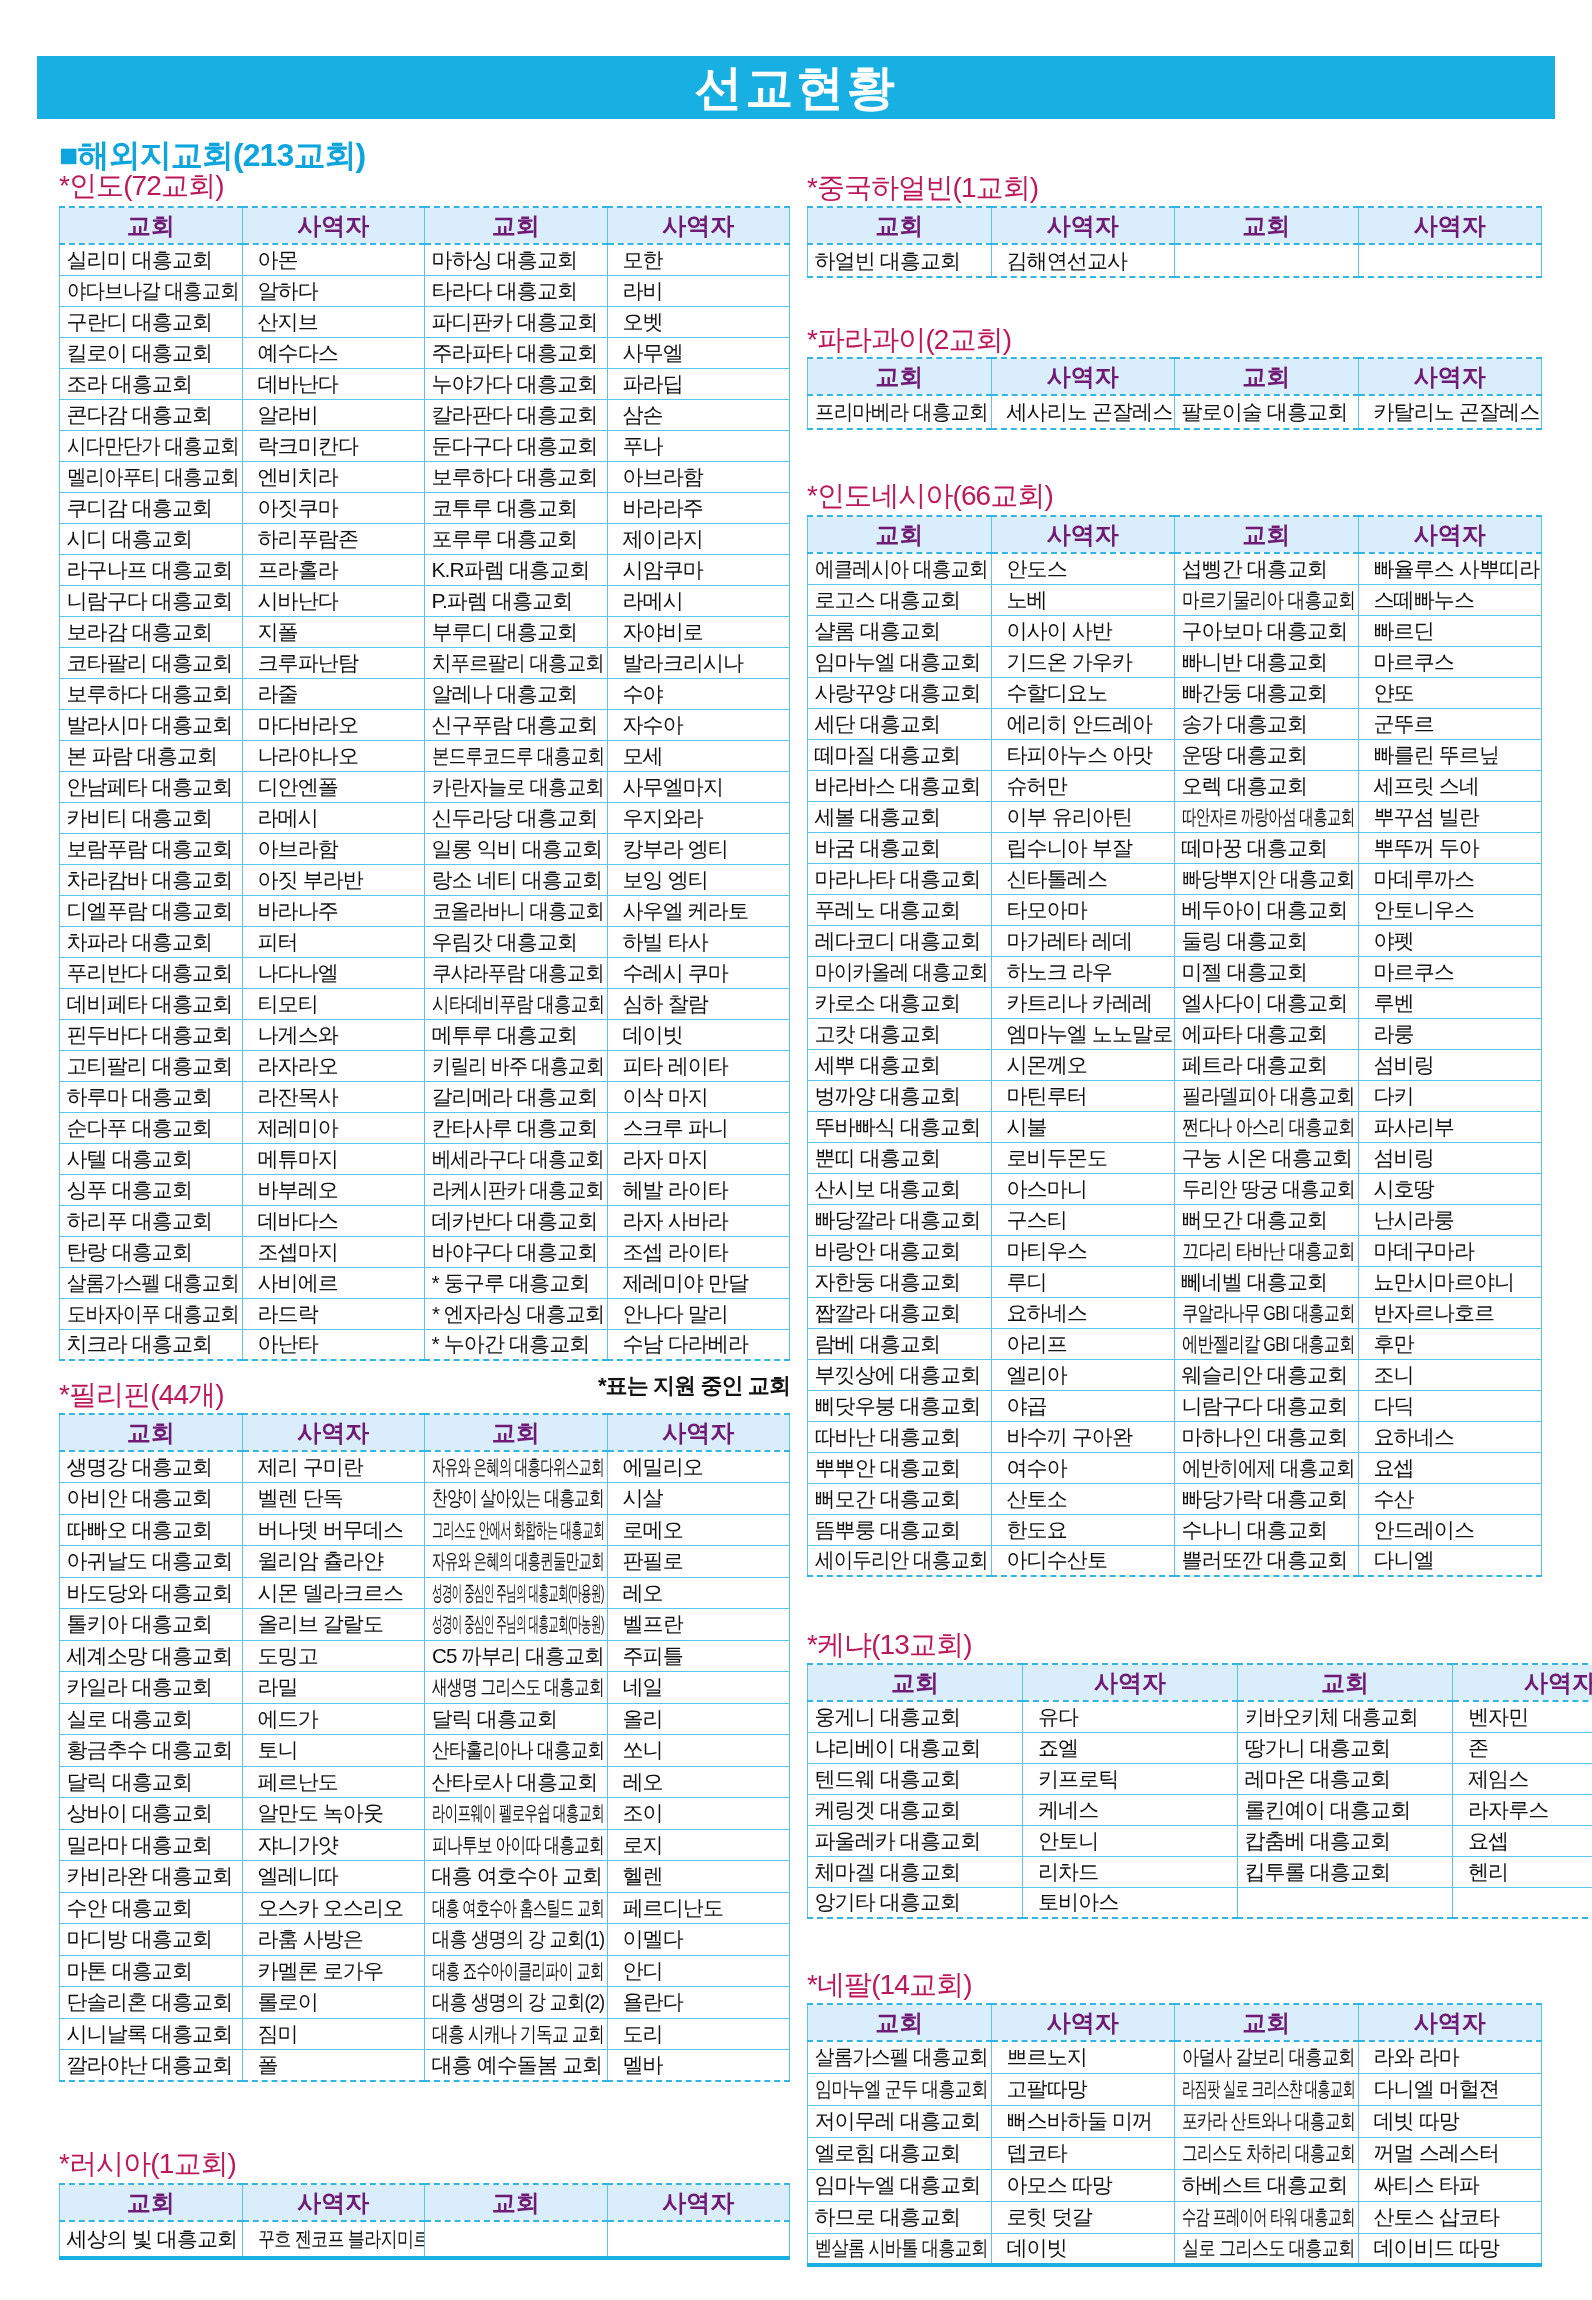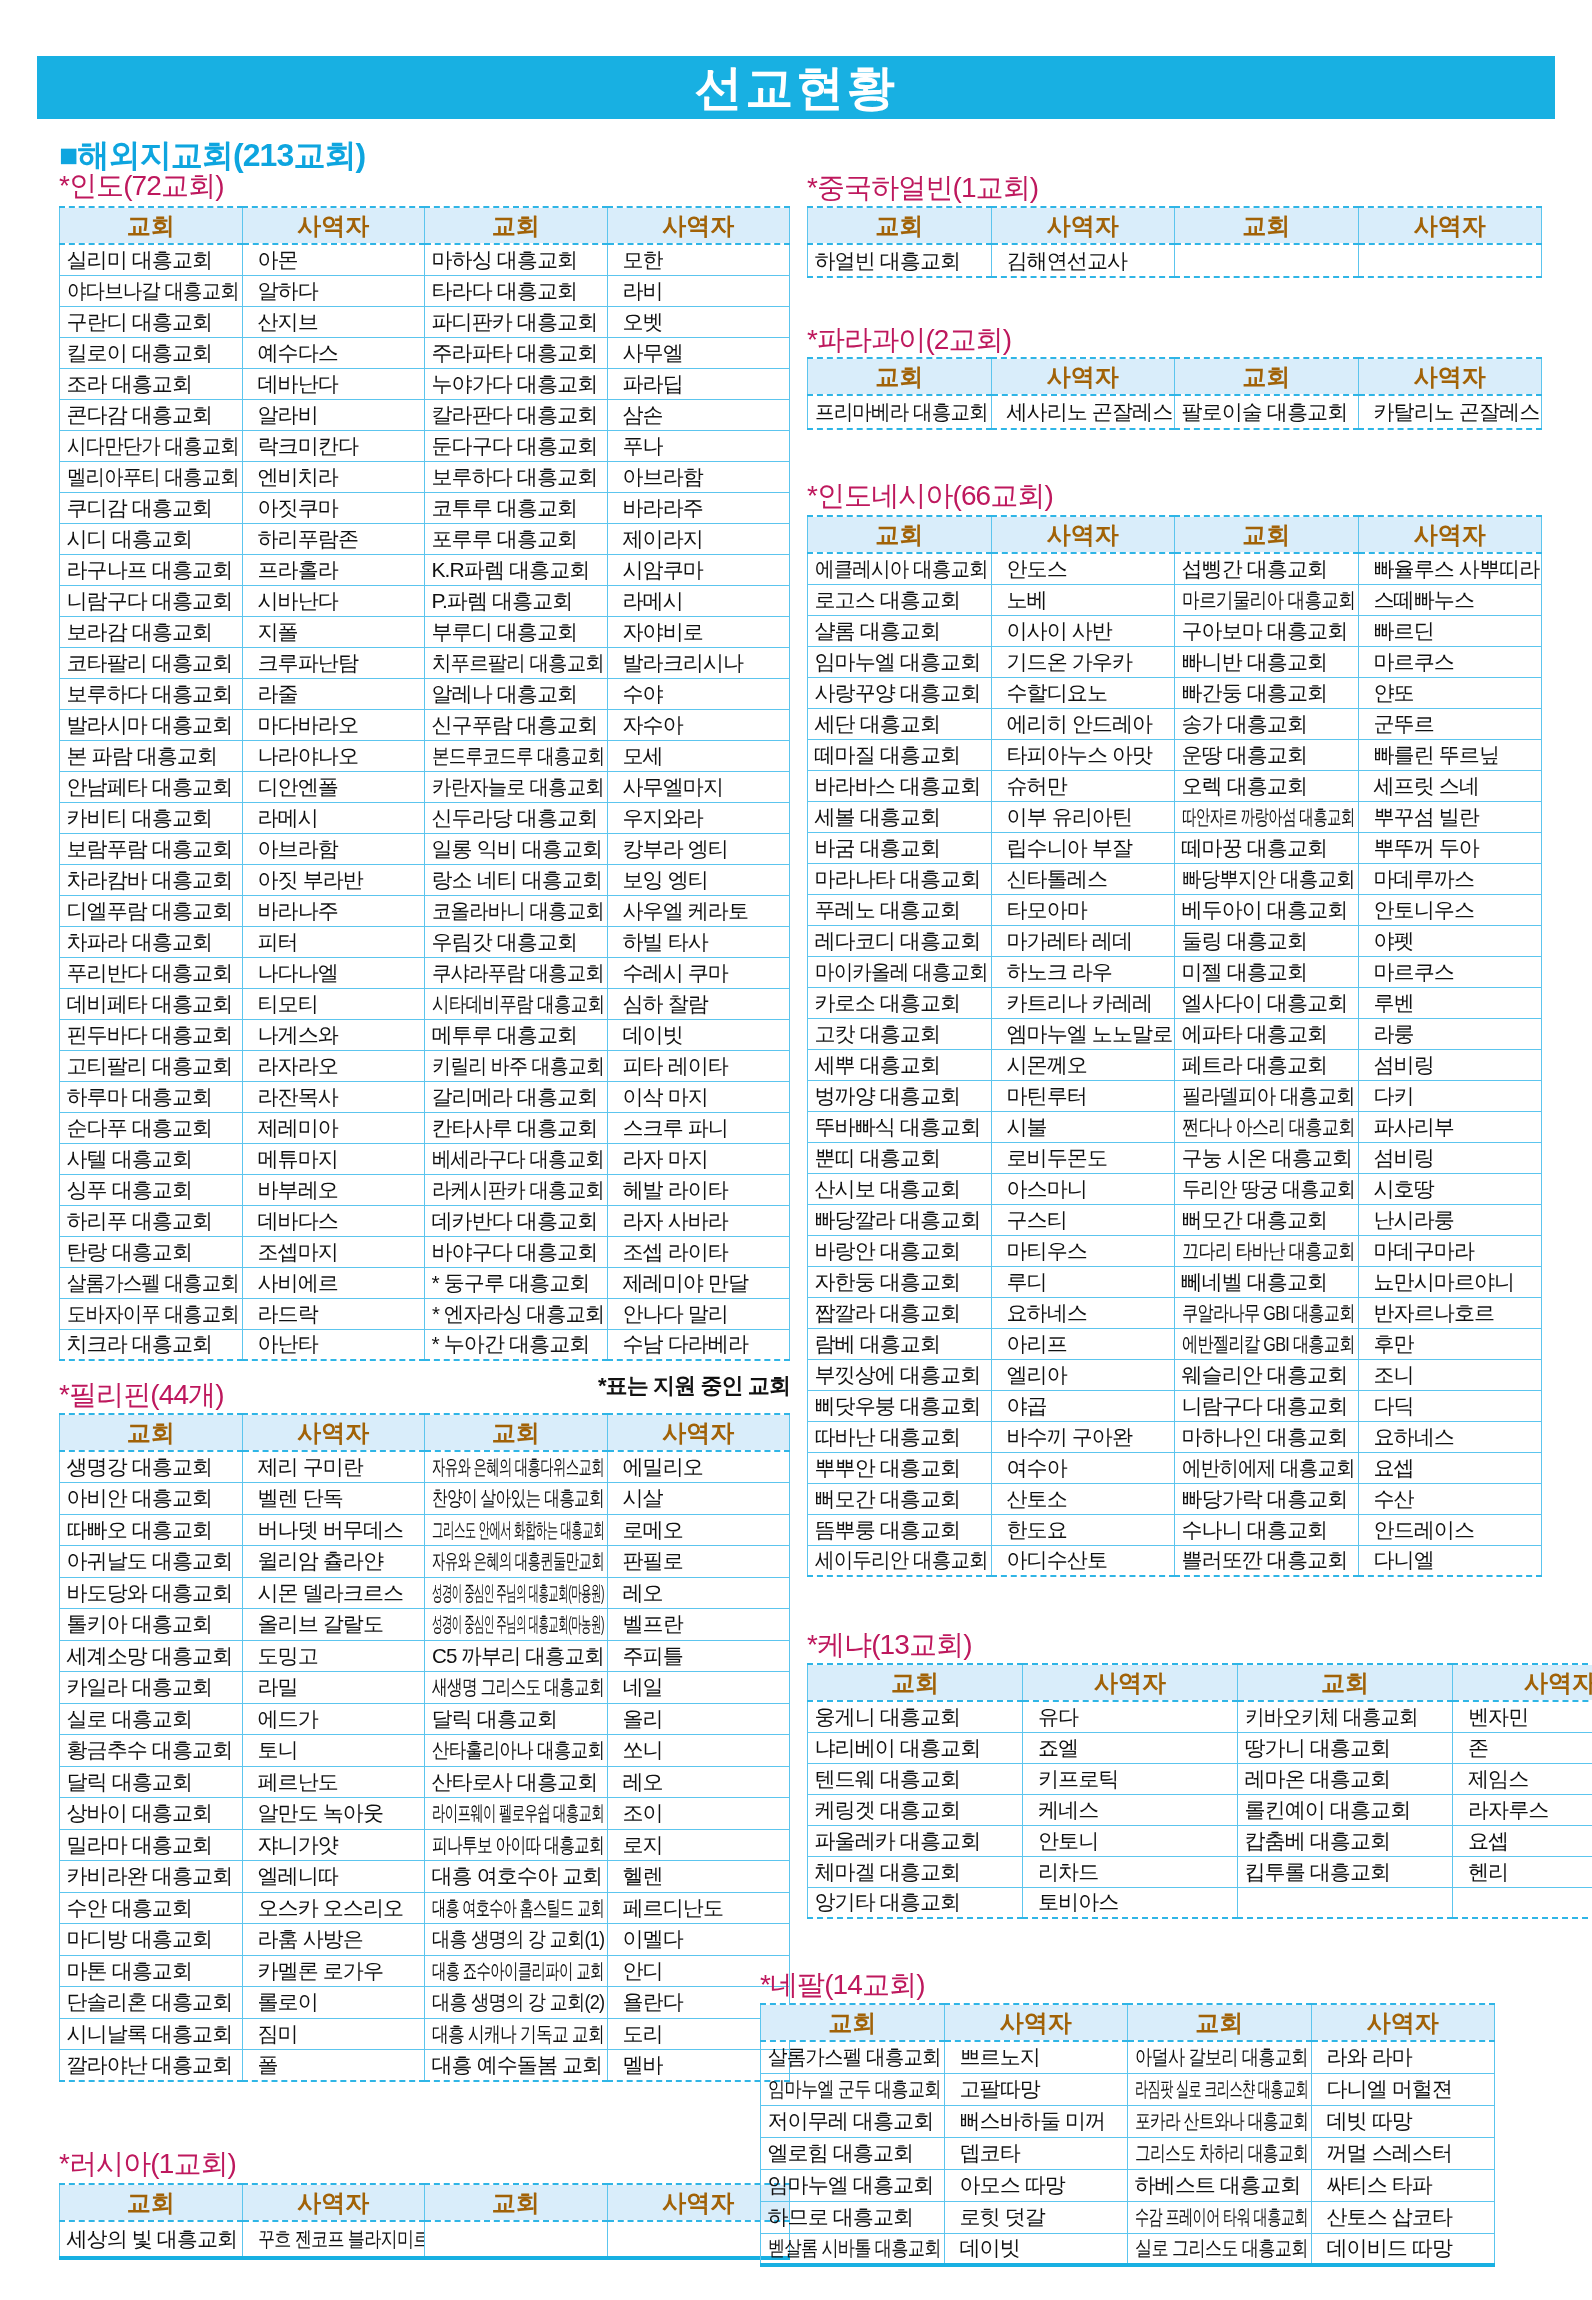--- a/index.html
+++ b/index.html
@@ -35,27 +35,27 @@
   #note{left:59px;top:1371px;width:731px;text-align:right;font-size:22px;font-weight:bold;letter-spacing:-0.9px;}
   
   #sec-china  {left:807px;top:170px;  width:735px;}
   #sec-china  .country-label{line-height:36px;}
   #sec-para   {left:807px;top:323px;  width:735px;}
   #sec-para   .country-label{line-height:34px;}
   #sec-indo   {left:807px;top:476px;  width:735px;}
   #sec-indo   .country-label{line-height:39px;}
   #sec-kenya  {left:807px;top:1626px; width:861px;}
   #sec-kenya  .country-label{line-height:37px;}
-  #sec-nepal  {left:760px;top:1966px; width:735px;}
+  #sec-nepal  {left:807px;top:1966px; width:735px;}
   #sec-nepal  .country-label{line-height:37px;}
   
   table{border-collapse:collapse;width:100%;table-layout:fixed;
         border-top:2.3px dashed var(--dash);border-bottom:2.3px dashed var(--dash);}
   table.final{border-bottom:4.6px solid var(--cyan);}
-  th{background:var(--hdrbg);height:37px;font-size:24px;font-weight:bold;color:#a16207;
+  th{background:var(--hdrbg);height:37px;font-size:24px;font-weight:bold;color:#701a75;
      border-bottom:2.3px dashed var(--dash);}
   td,th{border-left:1.5px solid var(--line);border-right:1.5px solid var(--line);
         overflow:hidden;vertical-align:middle;}
   td{border-top:1.5px solid var(--line);font-size:21px;letter-spacing:-0.9px;
      padding:0 3.7px 0 6.5px;white-space:nowrap;}
   tbody tr:first-child td{border-top:none;}
   td.worker{padding-left:15px;}
   td .fit{display:inline-block;white-space:nowrap;transform-origin:left center;}
   
   #sec-india  tbody td{height:31px;}

